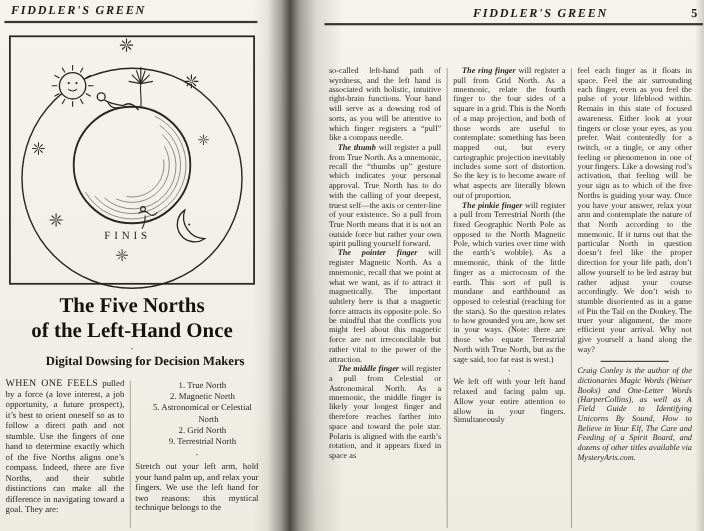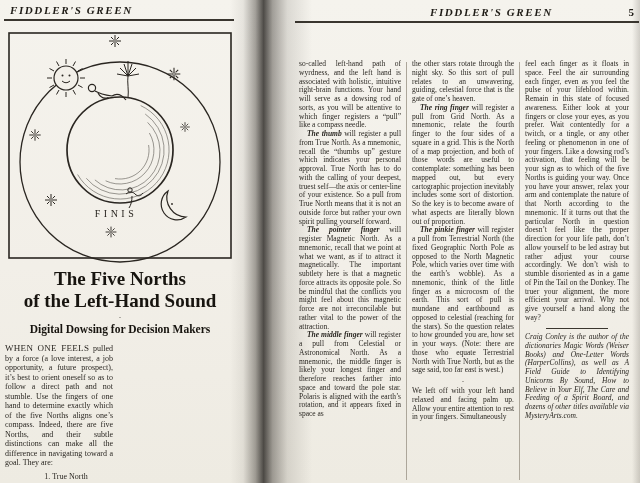--- a/index.html
+++ b/index.html
@@ -11,22 +11,22 @@
   
   .page-left{position:absolute;left:0;top:0;width:252px;height:483px;}
   .running-head{position:absolute;font-weight:bold;font-size:11px;letter-spacing:1.6px;color:#1e1b16;white-space:nowrap;font-style:italic;}
   .lp-head{left:10px;top:4px;}
   .head-rule{position:absolute;height:1.6px;background:#3a362f;}
   .lp-rule{left:4px;top:19px;width:230px;}
   .illo{position:absolute;left:8px;top:30px;}
   .lp-title{position:absolute;left:0;top:268px;width:240px;text-align:center;font-weight:bold;font-size:19px;line-height:22px;color:#17140f;}
   .tiny-orn{position:absolute;width:240px;text-align:center;font-size:9px;color:#2a2722;line-height:6px;}
   .lp-orn{left:0;top:314px;}
-  .lp-subtitle{position:absolute;left:0;top:323px;width:240px;text-align:center;font-weight:bold;font-size:11.5px;color:#17140f;}
-  .lp-cols{position:absolute;left:5px;top:344px;width:230px;height:136px;display:flex;overflow:hidden;flex-direction:column;}
+  .lp-subtitle{position:absolute;left:12px;top:323px;width:240px;text-align:center;font-weight:bold;font-size:11.5px;color:#17140f;}
+  .lp-cols{position:absolute;left:5px;top:344px;width:230px;height:136px;display:flex;overflow:hidden;}
   .lp-col{font-size:8px;line-height:9.5px;text-align:justify;}
   .lp-col1{width:108px;}
   .lp-col2{width:112px;}
   .vrule{width:1px;background:#b3ada0;margin:2px 4.5px 0 4.5px;}
   .lead-caps{font-size:9px;letter-spacing:.3px;}
   .norths{margin:2px 0 0 10px;}
   .norths .li{padding-left:11px;text-indent:-11px;line-height:10.2px;text-align:center;}
   .col-orn{display:block;text-align:center;font-size:9px;line-height:9px;margin:2px 0 1px 0;}
   .lp-col p, .rp-col p{margin:0;}
   
@@ -130,21 +130,21 @@
         <use href="#spark" transform="translate(177,97) scale(0.8)"></use>
         <use href="#spark" transform="translate(43,170) scale(1.0)"></use>
         <use href="#spark" transform="translate(103,202) scale(0.9)"></use>
       </g>
 
       <text x="108" y="187" text-anchor="middle" font-family="Liberation Serif, DejaVu Serif, serif" font-size="10" letter-spacing="3.5" fill="#2a2621">FINIS</text>
     </svg>
 
     <div class="lp-title">
       <div>The Five Norths</div>
-      <div>of the Left-Hand Sound</div>
+      <div>of the Left-Hand Once</div>
     </div>
     <div class="tiny-orn lp-orn">·</div>
     <div class="lp-subtitle">Digital Dowsing for Decision Makers</div>
 
     <div class="lp-cols">
       <div class="lp-col lp-col1">
         <p><span class="lead-caps">WHEN ONE FEELS</span><span> pulled by a force (a love interest, a job opportunity, a future prospect), it’s best to orient oneself so as to follow a direct path and not stumble. Use the fingers of one hand to determine exactly which of the five Norths aligns one’s compass. Indeed, there are five Norths, and their subtle distinctions can make all the difference in navigating toward a goal. They are:</span></p>
       </div>
       <div class="vrule"></div>
       <div class="lp-col lp-col2">
@@ -171,25 +171,24 @@
       <div class="rp-col rp-colA">
         <p>so-called left-hand path of wyrdness, and the left hand is associated with holistic, intuitive right-brain functions. Your hand will serve as a dowsing rod of sorts, as you will be attentive to which finger registers a “pull” like a compass needle.</p>
         <p class="ind"><span class="lead">The thumb</span><span> will register a pull from True North. As a mnemonic, recall the “thumbs up” gesture which indicates your personal approval. True North has to do with the calling of your deepest, truest self—the axis or center-line of your existence. So a pull from True North means that it is not an outside force but rather your own spirit pulling yourself forward.</span></p>
         <p class="ind"><span class="lead">The pointer finger</span><span> will register Magnetic North. As a mnemonic, recall that we point at what we want, as if to attract it magnetically. The important subtlety here is that a magnetic force attracts its opposite pole. So be mindful that the conflicts you might feel about this magnetic force are not irreconcilable but rather vital to the power of the attraction.</span></p>
         <p class="ind"><span class="lead">The middle finger</span><span> will register a pull from Celestial or Astronomical North. As a mnemonic, the middle finger is likely your longest finger and therefore reaches farther into space and toward the pole star. Polaris is aligned with the earth’s rotation, and it appears fixed in space as</span></p>
       </div>
 
       <div class="vrule"></div>
 
       <div class="rp-col rp-colB">
-        <p>the other stars rotate through the night sky. So this sort of pull relates to an unwavering, guiding, celestial force that is the gate of one’s heaven.</p>
         <p class="ind"><span class="lead">The ring finger</span><span> will register a pull from Grid North. As a mnemonic, relate the fourth finger to the four sides of a square in a grid. This is the North of a map projection, and both of those words are useful to contemplate: something has been mapped out, but every cartographic projection inevitably includes some sort of distortion. So the key is to become aware of what aspects are literally blown out of proportion.</span></p>
         <p class="ind"><span class="lead">The pinkie finger</span><span> will register a pull from Terrestrial North (the fixed Geographic North Pole as opposed to the North Magnetic Pole, which varies over time with the earth’s wobble). As a mnemonic, think of the little finger as a microcosm of the earth. This sort of pull is mundane and earthbound as opposed to celestial (reaching for the stars). So the question relates to how grounded you are, how set in your ways. (Note: there are those who equate Terrestrial North with True North, but as the sage said, too far east is west.)</span></p>
         <span class="col-orn">·</span>
-        <p>We left off with your left hand relaxed and facing palm up. Allow your entire attention to rest in your fingers. Simultaneously</p>
+        <p>We left off with your left hand relaxed and facing palm up. Allow your entire attention to allow in your fingers. Simultaneously</p>
       </div>
 
       <div class="vrule"></div>
 
       <div class="rp-col rp-colC">
         <p>feel each finger as it floats in space. Feel the air surrounding each finger, even as you feel the pulse of your lifeblood within. Remain in this state of focused awareness. Either look at your fingers or close your eyes, as you prefer. Wait contentedly for a twitch, or a tingle, or any other feeling or phenomenon in one of your fingers. Like a dowsing rod’s activation, that feeling will be your sign as to which of the five Norths is guiding your way. Once you have your answer, relax your arm and contemplate the nature of that North according to the mnemonic. If it turns out that the particular North in question doesn’t feel like the proper direction for your life path, don’t allow yourself to be led astray but rather adjust your course accordingly. We don’t wish to stumble disoriented as in a game of Pin the Tail on the Donkey. The truer your alignment, the more efficient your arrival. Why not give yourself a hand along the way?</p>
         <div class="bio-rule"></div>
         <p class="bio">Craig Conley is the author of the dictionaries Magic Words (Weiser Books) and One-Letter Words (HarperCollins), as well as A Field Guide to Identifying Unicorns By Sound, How to Believe in Your Elf, The Care and Feeding of a Spirit Board, and dozens of other titles available via MysteryArts.com.</p>
       </div>
 

